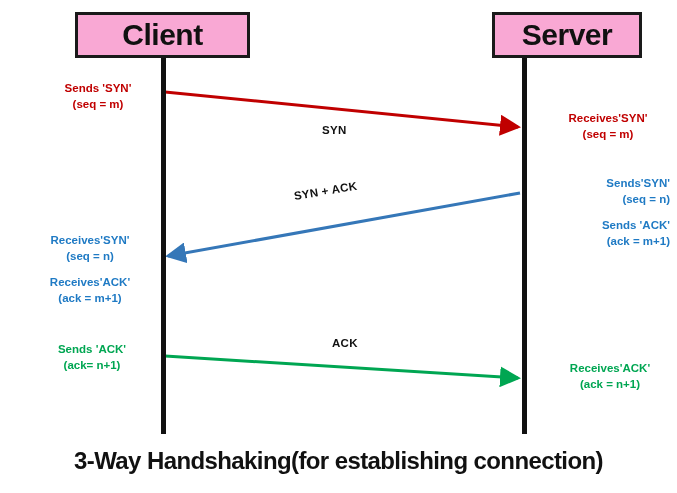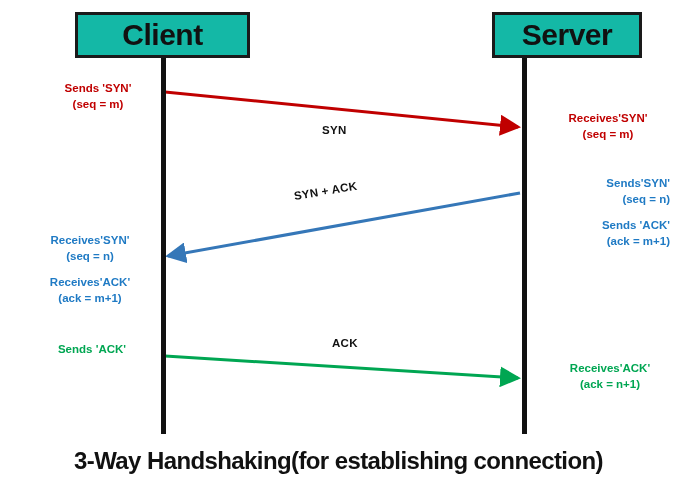--- a/index.html
+++ b/index.html
@@ -10,21 +10,21 @@
     overflow:hidden;
     position:relative;
   }
   #diagram{
     position:absolute;
     left:0;top:0;
     width:677px;height:493px;
   }
   .node-box{
     position:absolute;
-    background:#14b8a6;
+    background:#f9a8d4;
     border:3px solid #1a1a1a;
     box-sizing:border-box;
     display:flex;
     align-items:center;
     justify-content:center;
   }
   .node-label{
     font-size:30px;
     font-weight:bold;
     color:#111111;
@@ -147,20 +147,21 @@
 
   <div class="note blue" id="note-client-synack">
     <span class="ln">Receives'SYN'</span>
     <span class="ln">(seq = n)</span>
     <span class="ln" style="margin-top:10px;">Receives'ACK'</span>
     <span class="ln">(ack = m+1)</span>
   </div>
 
   <div class="note green" id="note-client-ack">
     <span class="ln">Sends 'ACK'</span>
+    <span class="ln">(ack= n+1)</span>
   </div>
 
   <div class="note green" id="note-server-ack">
     <span class="ln">Receives'ACK'</span>
     <span class="ln">(ack = n+1)</span>
   </div>
 
   <div class="arrow-label" id="label-syn">SYN</div>
   <div class="arrow-label" id="label-synack">SYN + ACK</div>
   <div class="arrow-label" id="label-ack">ACK</div>

